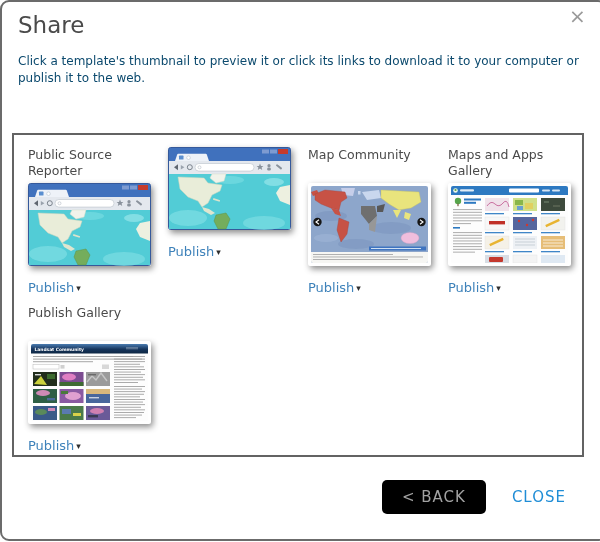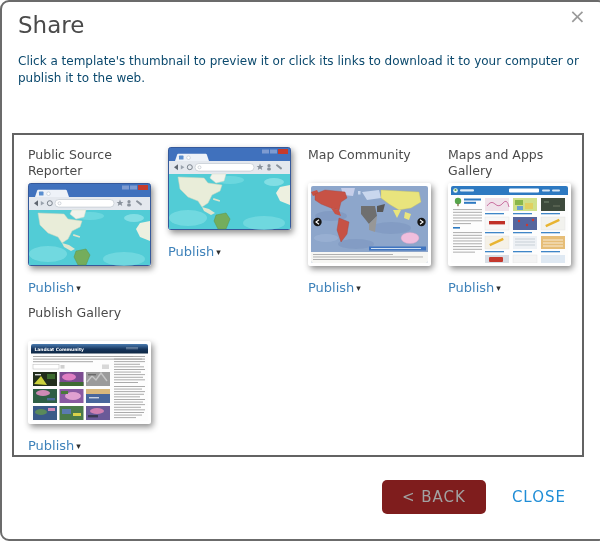--- a/index.html
+++ b/index.html
@@ -53,21 +53,21 @@
     margin-top:14px;font-size:13px;cursor:pointer;width:max-content;
   }
   .publish .p-label{color:#3e82ba;}
   .publish .p-caret{color:#2e2e2e;font-size:9px;margin-left:2px;vertical-align:1px;}
   .footer{
     position:absolute;left:0;top:478px;width:600px;box-sizing:border-box;
     display:flex;justify-content:flex-end;align-items:center;
     gap:26px;padding-right:36px;
   }
   .back-btn{
-    background:#7f1d1d;border:none;border-radius:5px;color:#a2a2a2;
+    background:#000000;border:none;border-radius:5px;color:#a2a2a2;
     font-size:15px;letter-spacing:1px;padding:8px 20px;cursor:pointer;
     font-family:inherit;
   }
   .close-link{
     color:#1f8dd6;font-size:15px;letter-spacing:1px;cursor:pointer;
   }
   .defs-holder{position:absolute;width:0;height:0;overflow:hidden;}
 </style>
 </head>
 <body>

